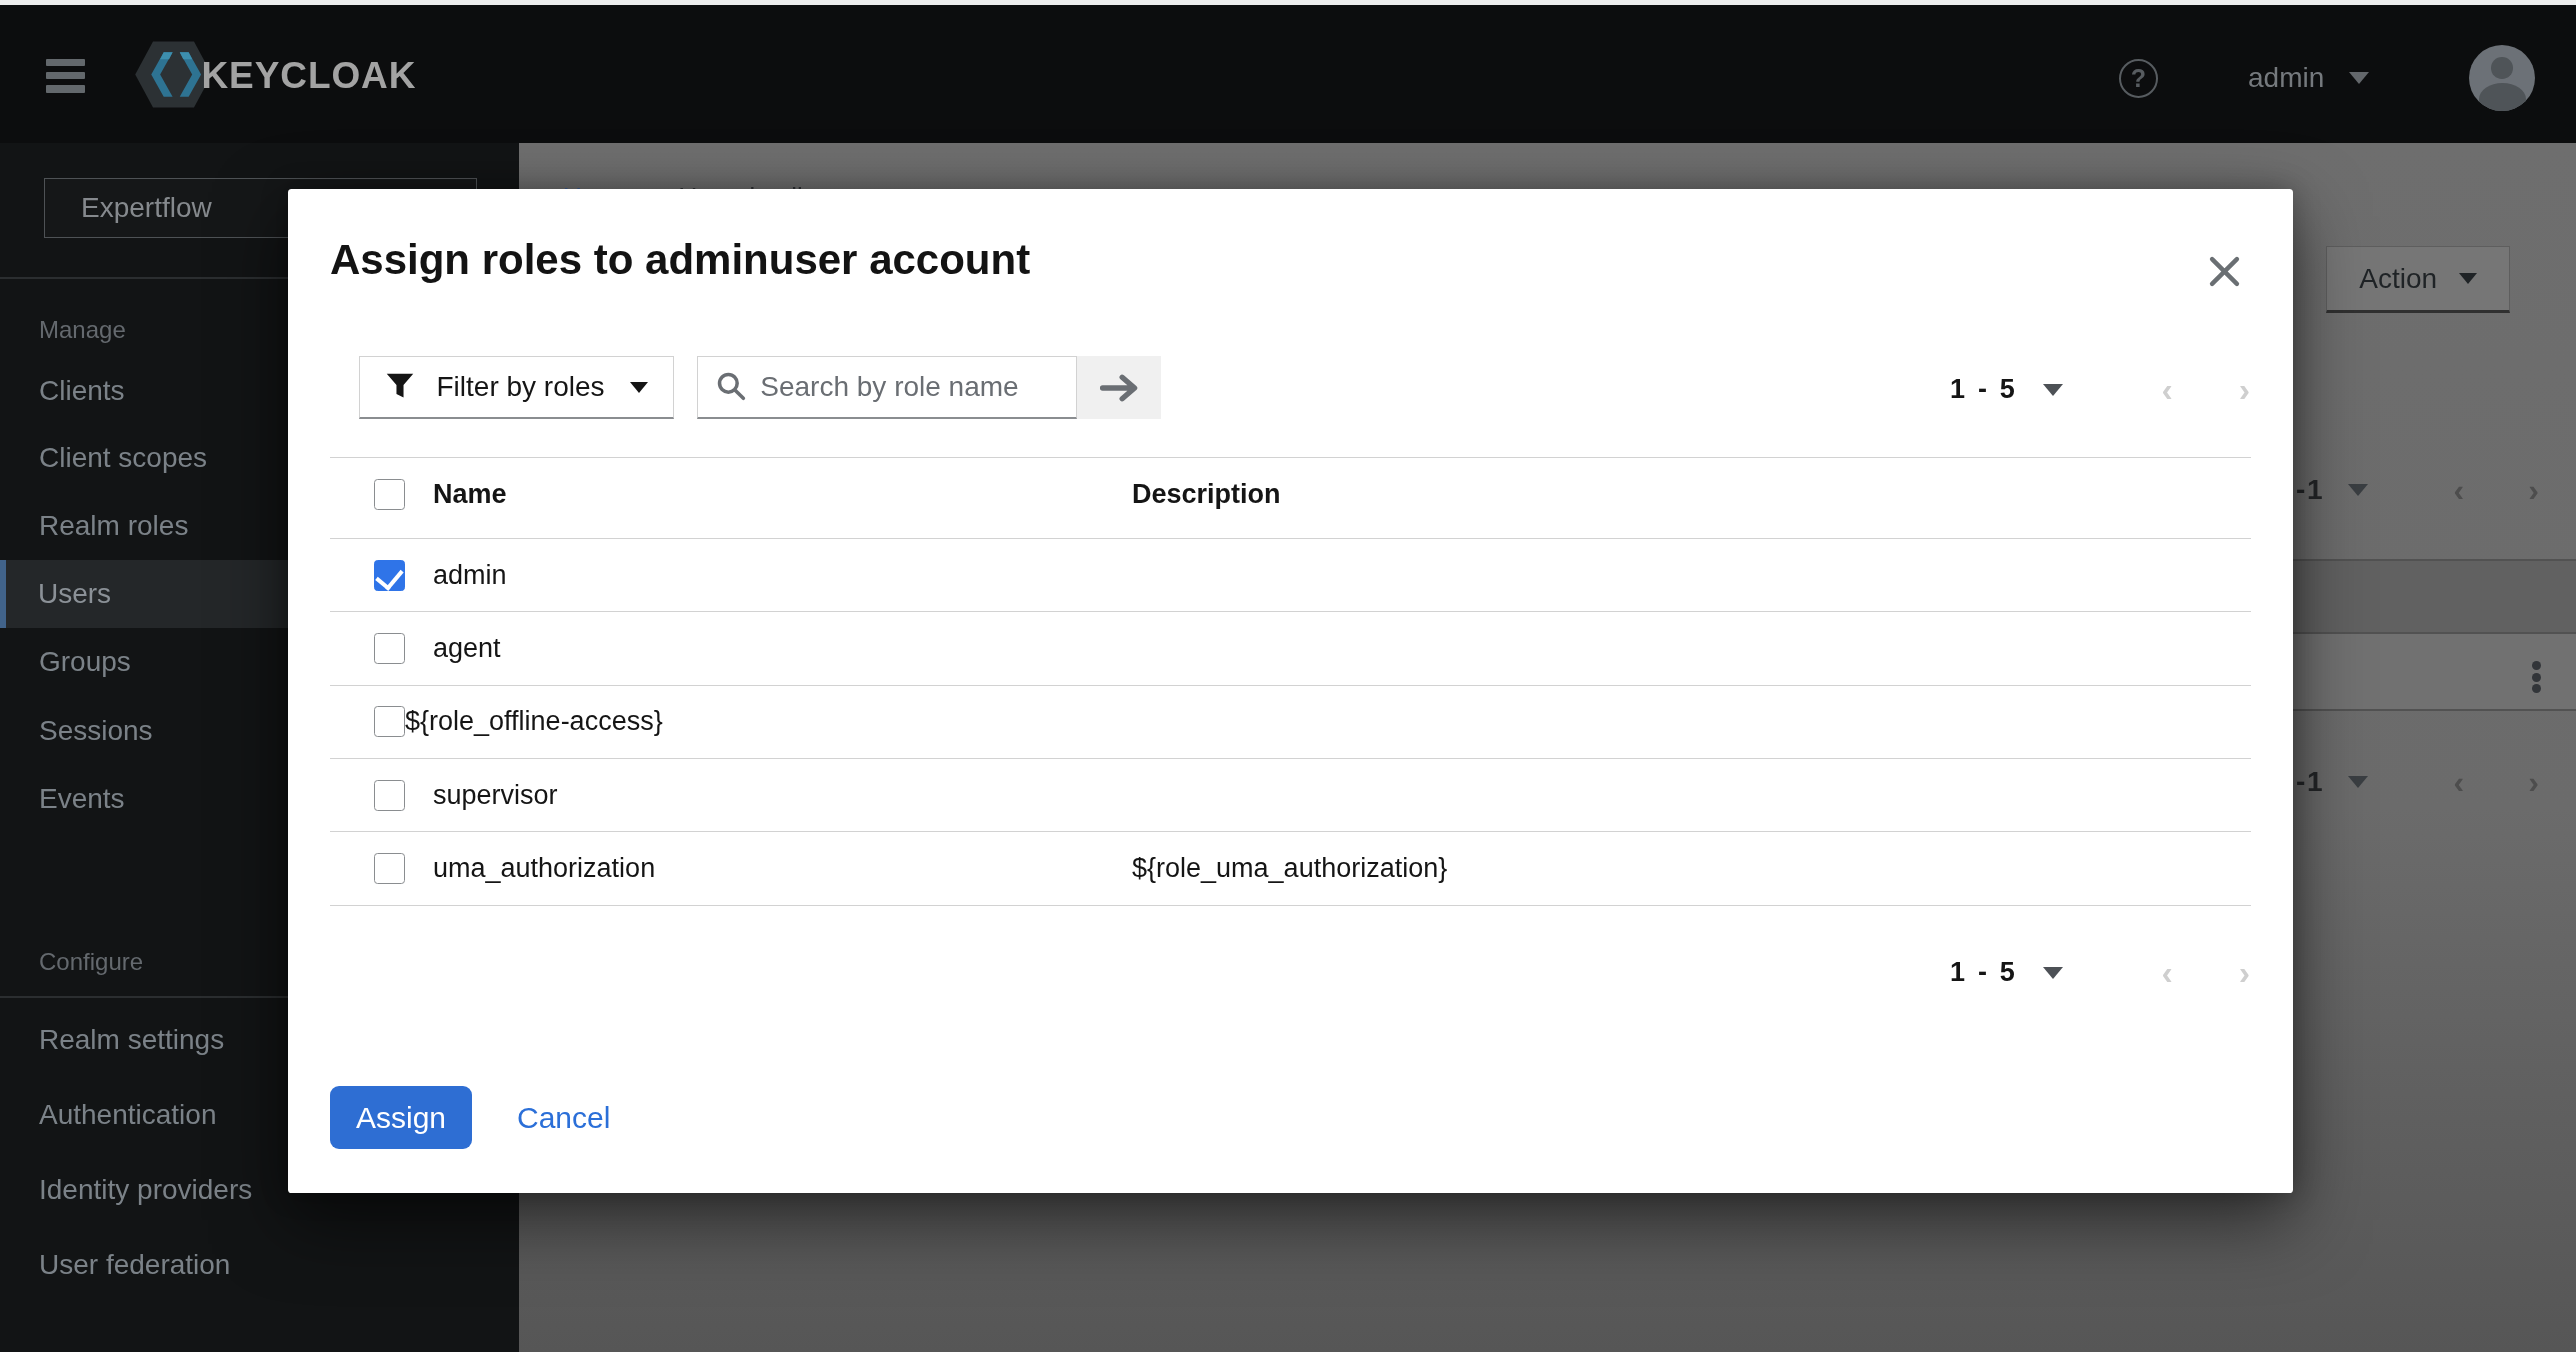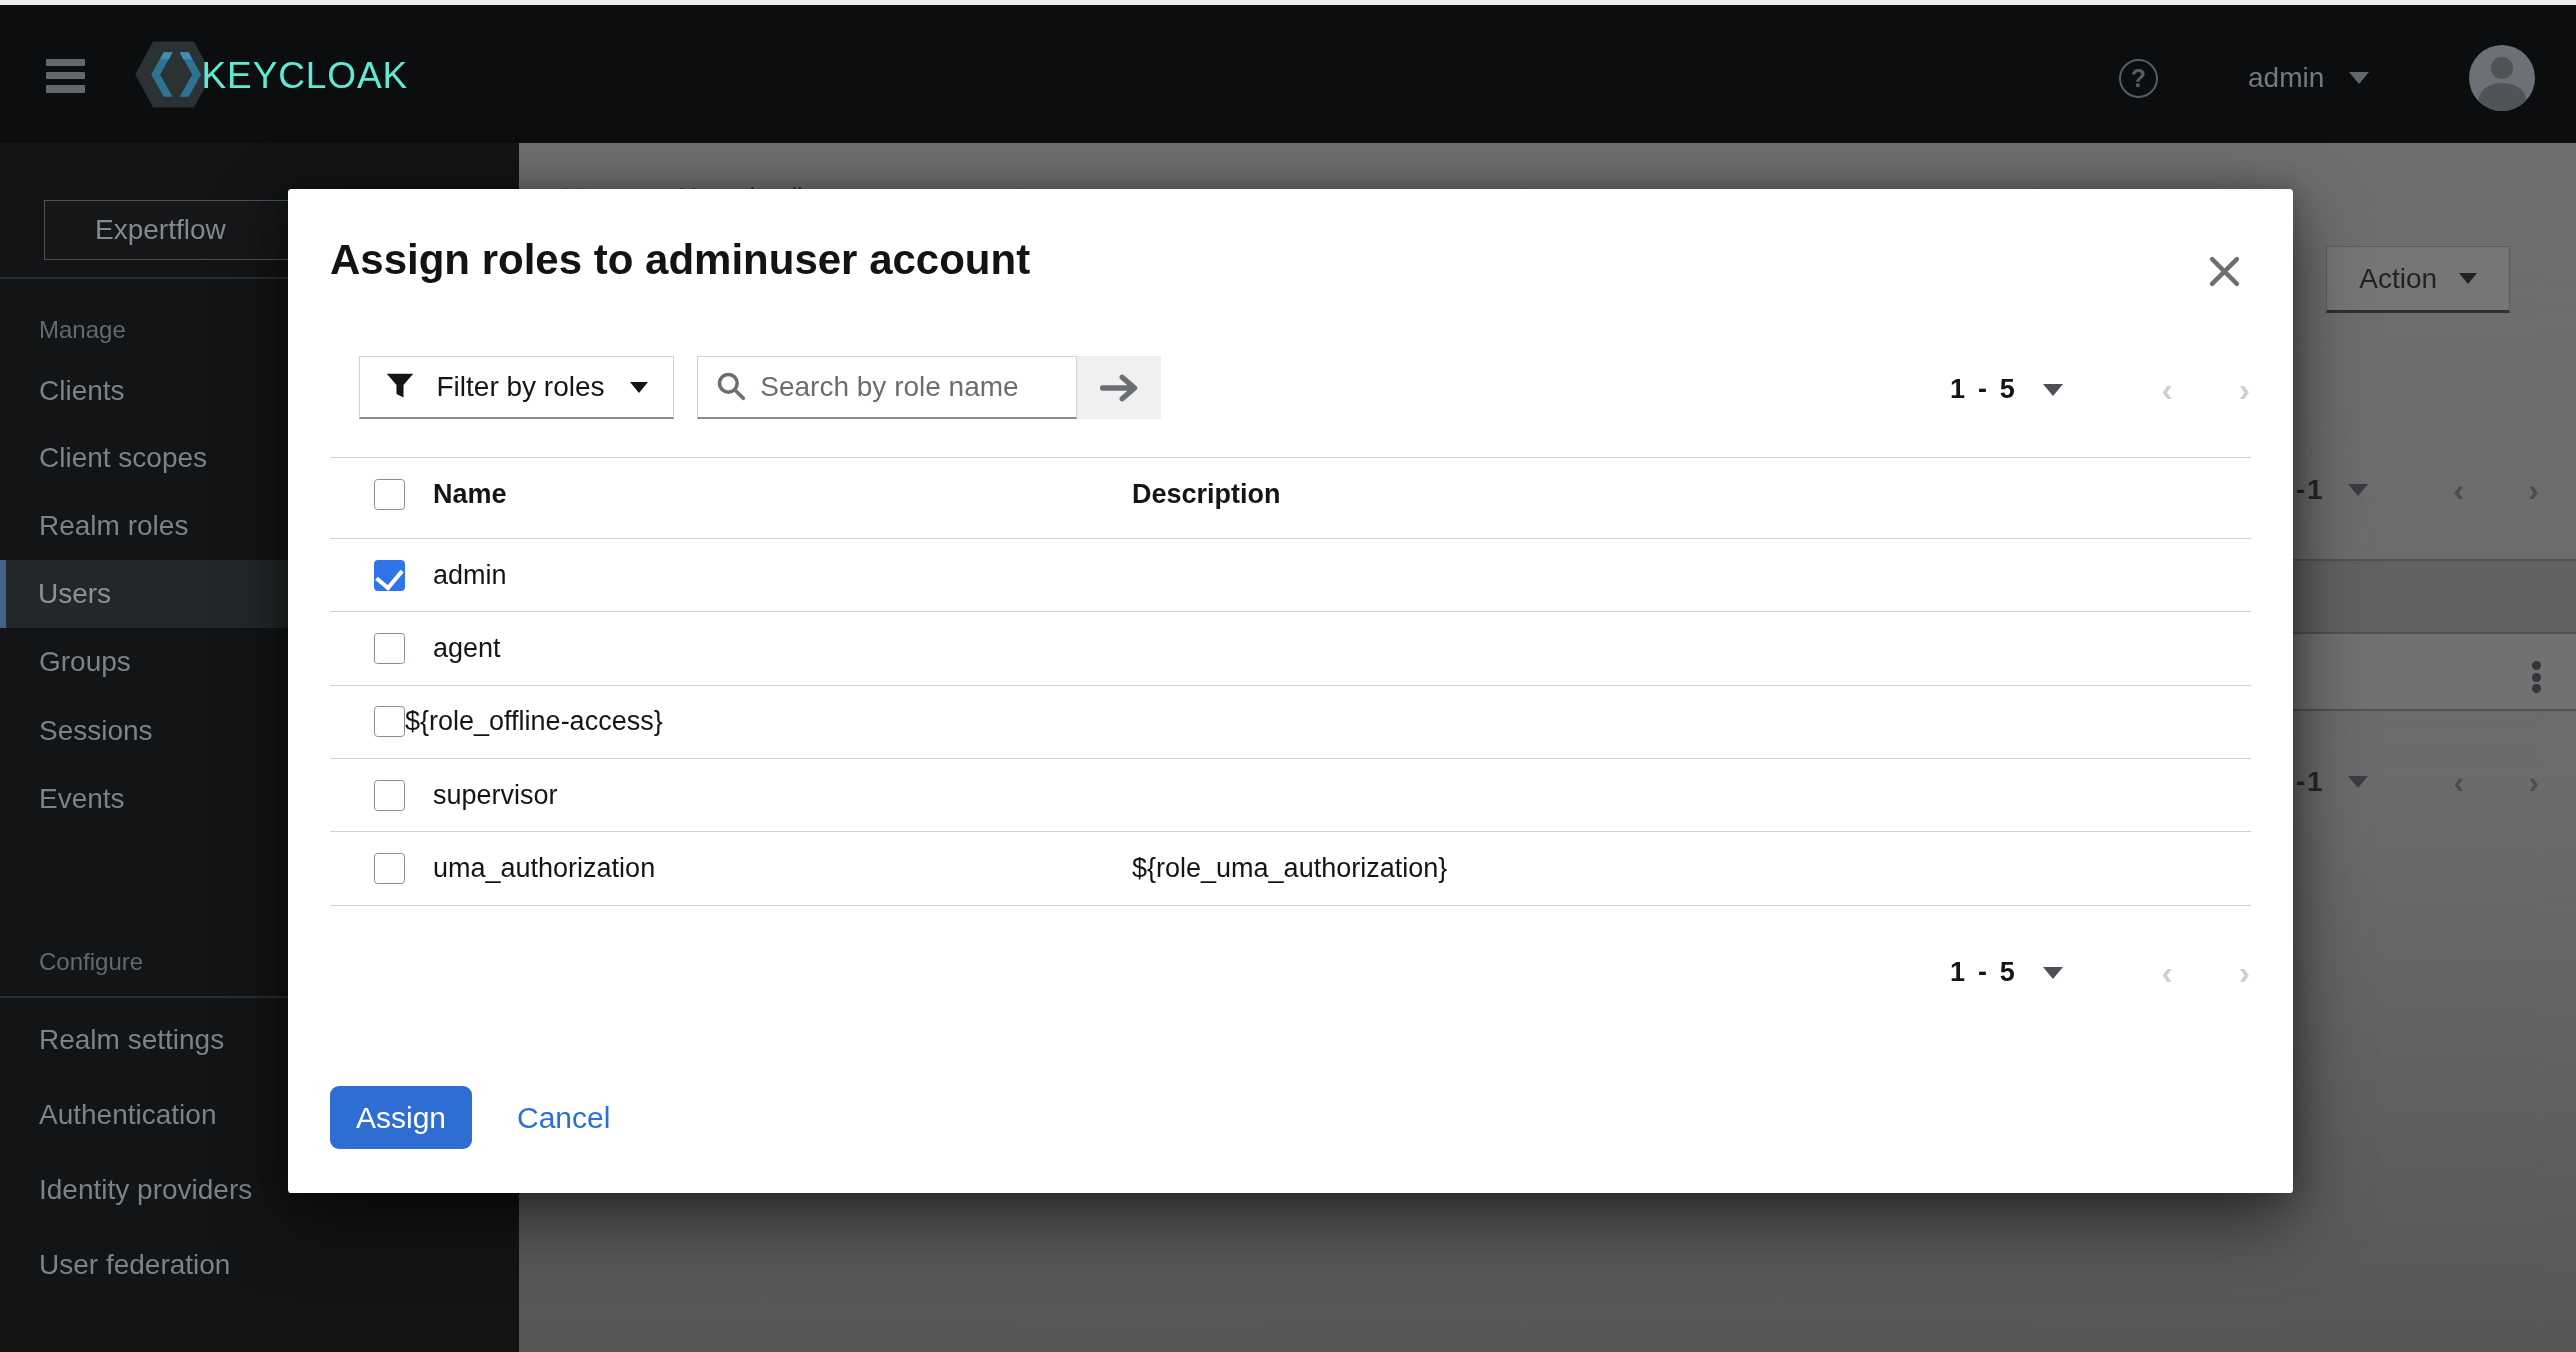--- a/index.html
+++ b/index.html
@@ -8,35 +8,35 @@
   .abs { position:absolute; }
 
   
   #top-strip { left:0; top:0; width:2576px; height:4.5px; background:#ededed; }
 
   
   #masthead { left:0; top:4.5px; width:2576px; height:139px; background:#0c0d0e; }
   #hamburger { left:46px; top:54px; width:39px; height:39px; cursor:pointer; }
   #hamburger div { width:39px; height:7.2px; border-radius:0.9px; background:#63686c; margin-bottom:6.3px; }
   #logo { left:133px; top:39px; height:64px; display:flex; align-items:center; }
-  #logo .brand-text { color:#5eead4; font-size:37px; font-weight:normal; letter-spacing:0.9px; margin-left:-12.5px; }
+  #logo .brand-text { color:#a3a3a3; font-size:37px; font-weight:bold; letter-spacing:0.9px; margin-left:-12.5px; }
   #help-icon { left:2119px; top:54px; width:39px; height:39px; border:2.7px solid #575c60;
                border-radius:50%; color:#575c60; font-size:25px; font-weight:bold;
                display:flex; align-items:center; justify-content:center; }
   #user-menu { left:2248px; top:54px; height:39px; display:flex; align-items:center; gap:25px; color:#75797d; font-size:28px; }
   .caret-down { width:0; height:0; border-left:10px solid transparent; border-right:10px solid transparent; border-top:12.5px solid #63676b; }
   #avatar { left:2469px; top:40px; width:66px; height:66px; border-radius:50%; background:#6c7177; overflow:hidden; }
   #avatar .head { position:absolute; left:22.4px; top:12.5px; width:21.5px; height:21.5px; border-radius:50%; background:#4f5458; }
   #avatar .body { position:absolute; left:10px; top:38px; width:47px; height:32px; border-radius:50% 50% 0 0; background:#4f5458; }
 
   
   #sidebar { left:0; top:143px; width:519px; height:1209px; background:#121415; }
-  #realm-selector { position:absolute; left:44px; top:57px; width:433px; height:60px;
+  #realm-selector { position:absolute; left:44px; top:35px; width:433px; height:60px;
                     border:1.8px solid #4e5255; background:#151718; color:#85898d; font-size:28px;
-                    display:flex; align-items:center; padding-left:50px; }
+                    display:flex; align-items:center; padding-left:36px; }
   .side-divider { position:absolute; left:0; width:519px; height:1.8px; background:#2b2e30; }
   .section-label { position:absolute; left:39px; color:#64696e; font-size:24px; }
   .nav-item { position:absolute; left:0; width:519px; height:68px; display:flex; align-items:center;
               padding-left:39px; color:#7b8288; font-size:28px; cursor:pointer; }
   .nav-item.active { background:#242729; color:#8b9197; border-left:6.3px solid #41638a; padding-left:32px; }
 
   
   #content-backdrop { left:519px; top:143px; width:2057px; height:1209px;
                       background:linear-gradient(#6e6e6e 0%, #6b6b6b 55%, #565656 100%); }
   #breadcrumb { position:absolute; left:44px; top:39px; font-size:26px; display:flex; gap:20px; align-items:center; }

